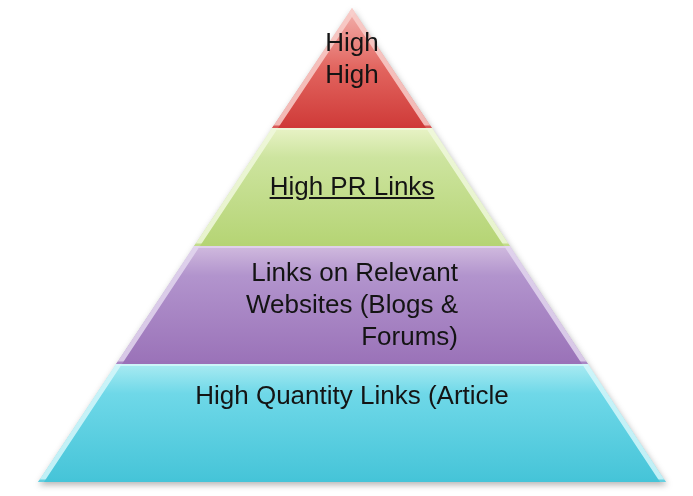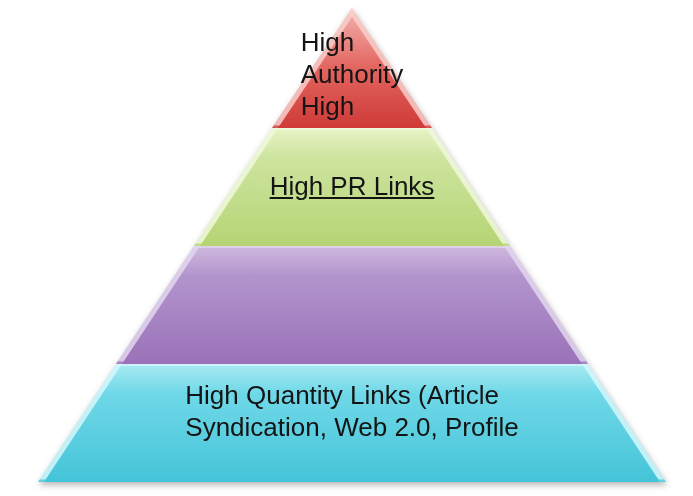--- a/index.html
+++ b/index.html
@@ -34,21 +34,21 @@
   }
   .edge {
     stroke-width: 5;
     opacity: 0.75;
     fill: none;
   }
   .label {
     position: absolute;
     left: 352px;
     transform: translateX(-50%);
-    text-align: left;
+    text-align: right;
     font-size: 26px;
     line-height: 32px;
     white-space: nowrap;
     font-weight: normal;
   }
   .lbl-1 { top: 26px; }
   .lbl-2 { top: 170px; text-decoration: underline; }
   .lbl-3 { top: 256px; }
   .lbl-4 { top: 379px; }
 </style>
@@ -120,27 +120,30 @@
       <polygon points="116,364 588,364 666,482 38,482" fill="url(#g3)"></polygon>
       <line class="topline" x1="116" y1="364" x2="588" y2="364" stroke="#d6f7fa"></line>
       <line class="hl" x1="116" y1="364" x2="38" y2="482" stroke="#d6f7fa"></line>
       <line class="hl" x1="588" y1="364" x2="666" y2="482" stroke="#d6f7fa"></line>
       <line class="edge" x1="38" y1="482" x2="666" y2="482" stroke="#45c4d8"></line>
     </g>
   </svg>
 
   <div class="label lbl-1">
     <div>High</div>
-    <div>Authority</div>
     <div>High</div>
   </div>
 
   <div class="label lbl-2">
     <div>High PR Links</div>
   </div>
 
+  <div class="label lbl-3">
+    <div>Links on Relevant</div>
+    <div>Websites (Blogs &amp;</div>
+    <div>Forums)</div>
+  </div>
 
   <div class="label lbl-4">
     <div>High Quantity Links (Article</div>
-    <div>Syndication, Web 2.0, Profile</div>
   </div>
 
 </div>
 
 </body></html>

